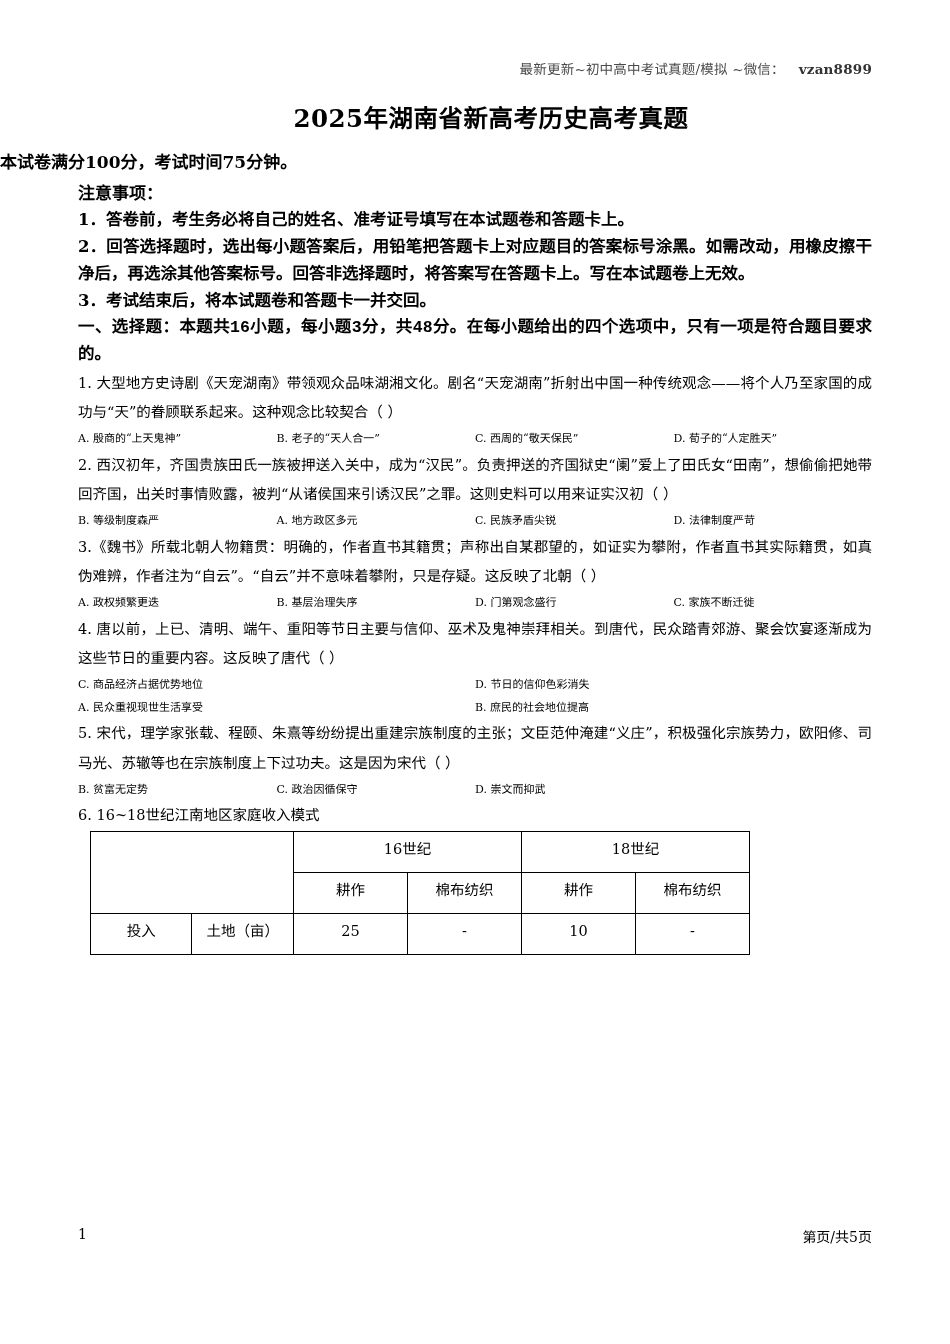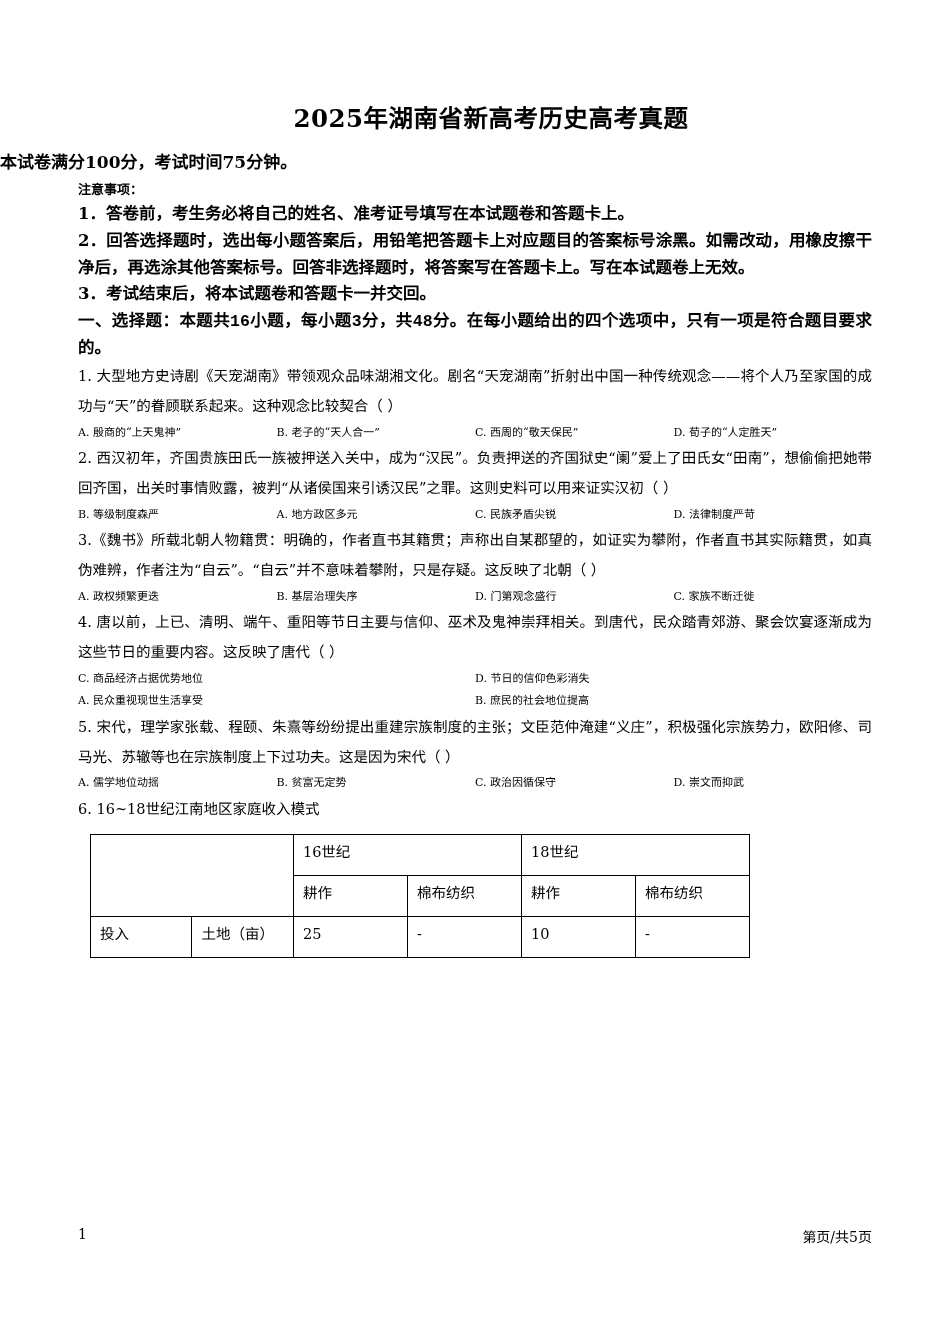--- a/index.html
+++ b/index.html
@@ -66,21 +66,21 @@
 
   
   .content {
     position: absolute;
     top: 180px;
     left: 78px;
     width: 794px;
   }
 
   .notice-heading {
-    font-size: 13px;
+    font-size: 17px;
     font-weight: bold;
     line-height: 1.55;
     margin: 0 0 1px 0;
   }
   .notice-item {
     font-size: 16.5px;
     font-weight: bold;
     line-height: 1.62;
     margin: 0;
     text-align: justify;
@@ -116,22 +116,22 @@
   }
   .opts.cols2 > .opt {
     flex: 0 0 50%;
   }
   .opt {
     white-space: nowrap;
   }
 
   
   .tbl-wrap {
-    margin-top: 9px;
     padding-left: 12px;
+    text-align: center;
   }
   table.data-table {
     border-collapse: collapse;
     width: 660px;
     table-layout: fixed;
     font-size: 14.5px;
   }
   table.data-table td {
     border: 1px solid #000000;
     padding: 7px 9px;
@@ -160,20 +160,23 @@
   .footer .pg-center {
     text-align: right;
     font-size: 14px;
   }
 </style>
 </head>
 <body>
 
 <div class="page">
 
+  <div class="watermark">
+    <span>最新更新~初中高中考试真题/模拟 ~微信：</span><span class="wm-handle">vzan8899</span>
+  </div>
 
   <div class="doc-title">2025年湖南省新高考历史高考真题</div>
   <div class="doc-subtitle">本试卷满分100分，考试时间75分钟。</div>
 
   <div class="content">
 
     <div class="notice-heading">注意事项：</div>
     <p class="notice-item">1．答卷前，考生务必将自己的姓名、准考证号填写在本试题卷和答题卡上。</p>
     <p class="notice-item">2．回答选择题时，选出每小题答案后，用铅笔把答题卡上对应题目的答案标号涂黑。如需改动，用橡皮擦干净后，再选涂其他答案标号。回答非选择题时，将答案写在答题卡上。写在本试题卷上无效。</p>
     <p class="notice-item">3．考试结束后，将本试题卷和答题卡一并交回。</p>
@@ -209,21 +212,20 @@
       <span class="opt">C. 商品经济占据优势地位</span>
       <span class="opt">D. 节日的信仰色彩消失</span>
     </div>
     <div class="opts cols2">
       <span class="opt">A. 民众重视现世生活享受</span>
       <span class="opt">B. 庶民的社会地位提高</span>
     </div>
 
     <p class="q-stem">5. 宋代，理学家张载、程颐、朱熹等纷纷提出重建宗族制度的主张；文臣范仲淹建“义庄”，积极强化宗族势力，欧阳修、司马光、苏辙等也在宗族制度上下过功夫。这是因为宋代（  ）</p>
     <div class="opts cols4">
-      <span class="opt">A. 儒学地位动摇</span>
       <span class="opt">B. 贫富无定势</span>
       <span class="opt">C. 政治因循保守</span>
       <span class="opt">D. 崇文而抑武</span>
     </div>
 
     <p class="q-stem">6. 16~18世纪江南地区家庭收入模式</p>
 
     <div class="tbl-wrap">
       <table class="data-table">
         <tbody>

